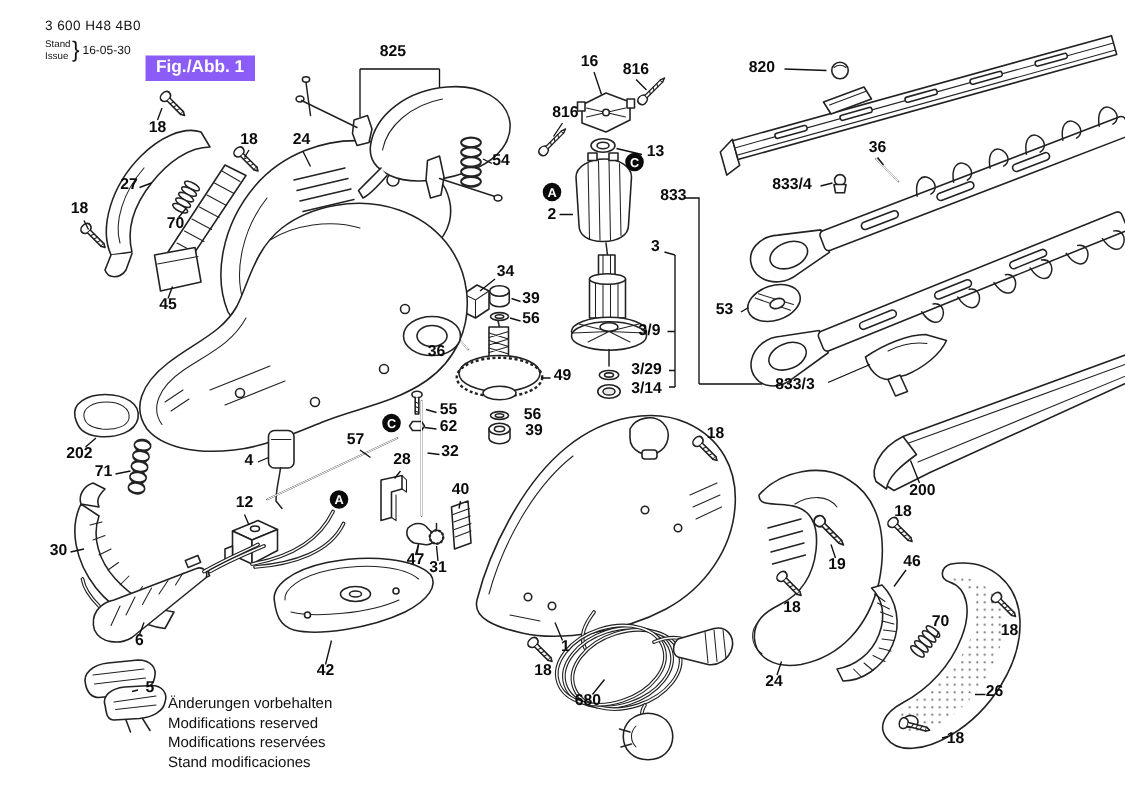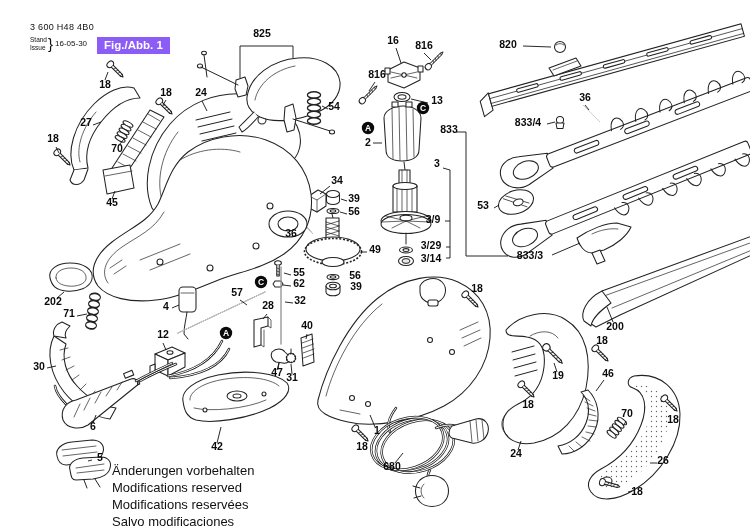--- a/index.html
+++ b/index.html
@@ -1,26 +1,26 @@
 <!DOCTYPE html>
 <html><head>
 <meta charset="utf-8">
 <style>
   html,body{margin:0;padding:0;background:#fff;}
   .stage{position:relative;width:750px;height:530px;background:#fff;overflow:hidden;
          font-family:"Liberation Sans",sans-serif;color:#111;}
-  .hdr{position:absolute;left:30px;top:22px;}
+  .hdr{position:absolute;left:30px;top:12px;}
   .model{font-size:9px;letter-spacing:.3px;}
   .issue-row{display:flex;align-items:center;margin-top:3px;}
   .si{font-size:6.5px;line-height:1.15;}
   .brace{font-size:15px;font-weight:300;margin:0 2px 0 1px;}
   .date{font-size:8px;}
   .fig-badge{position:absolute;left:97px;top:37px;background:#8b5cf6;color:#fff;
              font-weight:bold;font-size:11.5px;padding:2px 7px 3px 7px;}
-  .footer{position:absolute;left:112px;top:463px;font-size:13px;line-height:1.3;}
+  .footer{position:absolute;left:112px;top:463px;font-size:10px;line-height:1.3;}
   svg{position:absolute;left:0;top:0;}
   .ln{stroke:#222;stroke-width:1;fill:none;stroke-linecap:round;stroke-linejoin:round;}
   .pt{stroke:#222;stroke-width:1.05;fill:#fff;stroke-linejoin:round;stroke-linecap:round;}
   .pt2{stroke:#222;stroke-width:.7;fill:none;stroke-linecap:round;}
   .shade{stroke:#222;stroke-width:1;fill:#e8e8e8;}
   .cable{stroke:#222;stroke-width:2.5;fill:none;stroke-linecap:round;}
   .cable-core{stroke:#fff;stroke-width:1;fill:none;stroke-linecap:round;}
   .leader{stroke:#111;stroke-width:.9;fill:none;}
   .part-label{font:bold 10.5px "Liberation Sans",sans-serif;fill:#0a0a0a;text-anchor:middle;}
   .ref-circle{fill:#0a0a0a;stroke:none;}
@@ -41,21 +41,21 @@
       <div class="brace">}</div>
       <div class="date">16-05-30</div>
     </div>
   </div>
   <div class="fig-badge">Fig./Abb. 1</div>
 
   <div class="footer">
     <div>Änderungen vorbehalten</div>
     <div>Modifications reserved</div>
     <div>Modifications reservées</div>
-    <div>Salvo modificaciones</div>
+    <div>Stand modificaciones</div>
   </div>
 
   <svg width="750" height="530" viewBox="0 0 750 530">
     <defs>
       <g id="screw">
         <ellipse cx="0" cy="0" rx="3.6" ry="2.4" class="pt"></ellipse>
         <path d="M-3.6,0 Q-3.6,3.4 0,3.4 Q3.6,3.4 3.6,0" class="pt"></path>
         <path d="M-1.3,3.4 L-1.3,16 L1.3,16 L1.3,3.4" class="pt"></path>
         <path d="M-1.3,6 L1.3,7 M-1.3,9 L1.3,10 M-1.3,12 L1.3,13" class="pt2"></path>
         <path d="M-1.3,16 L0,18.4 L1.3,16" class="pt"></path>

